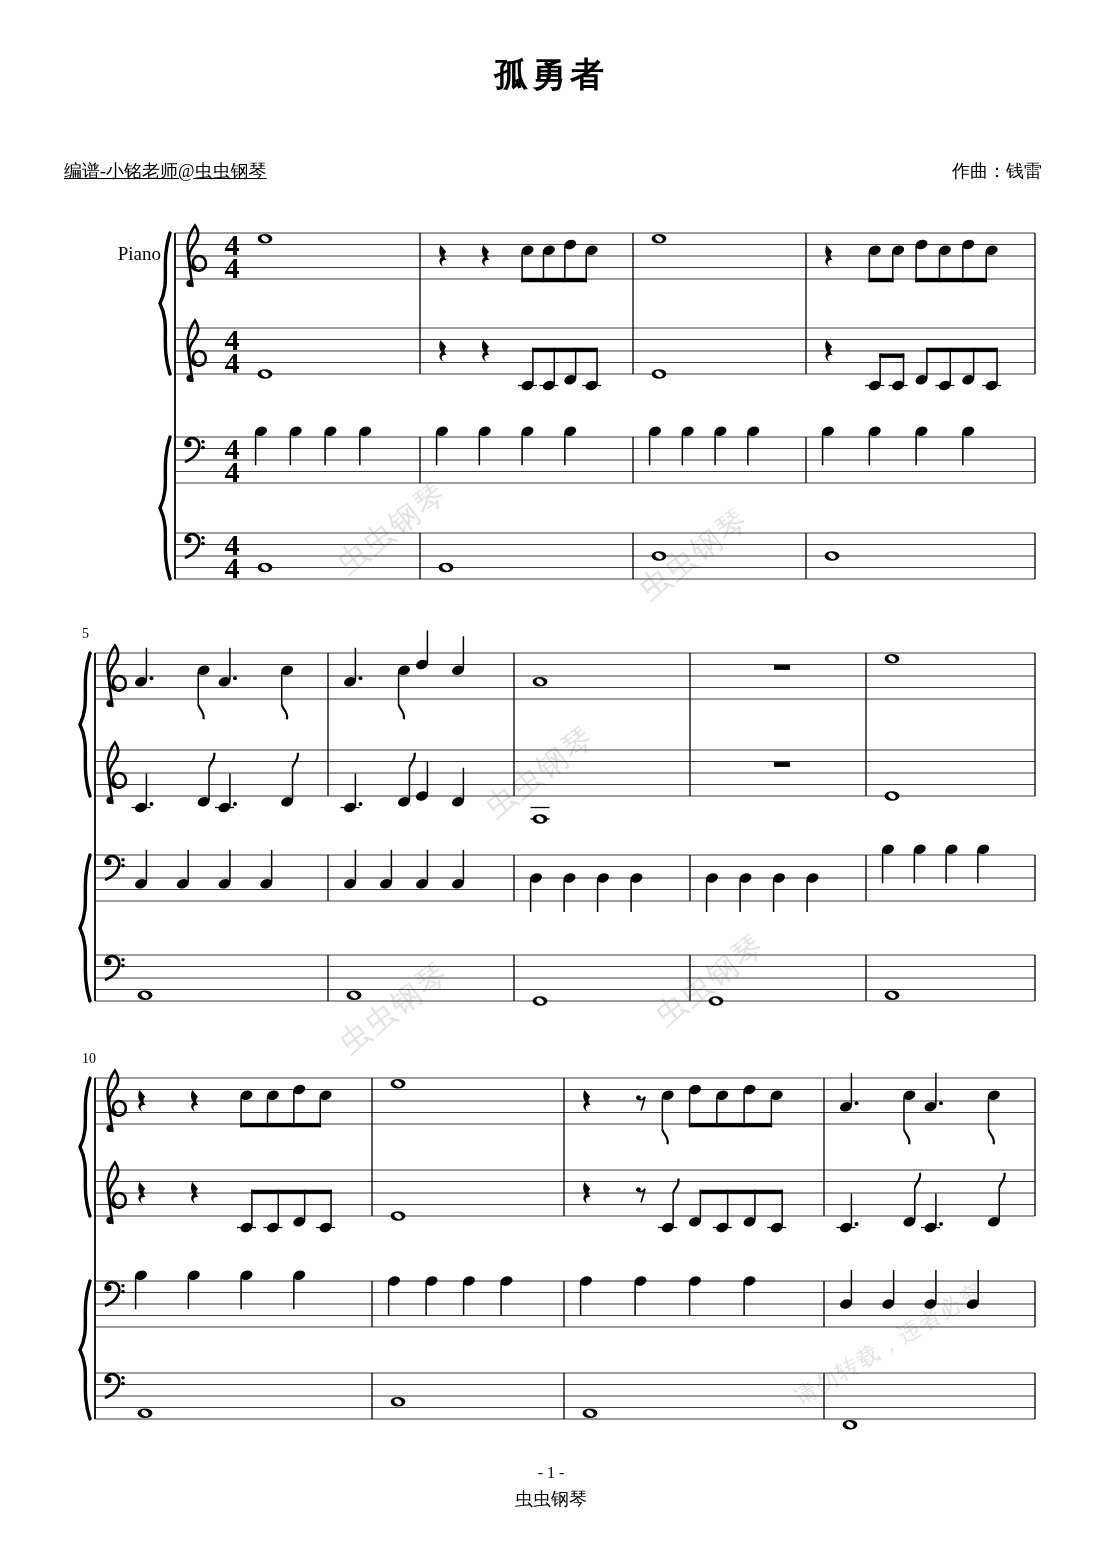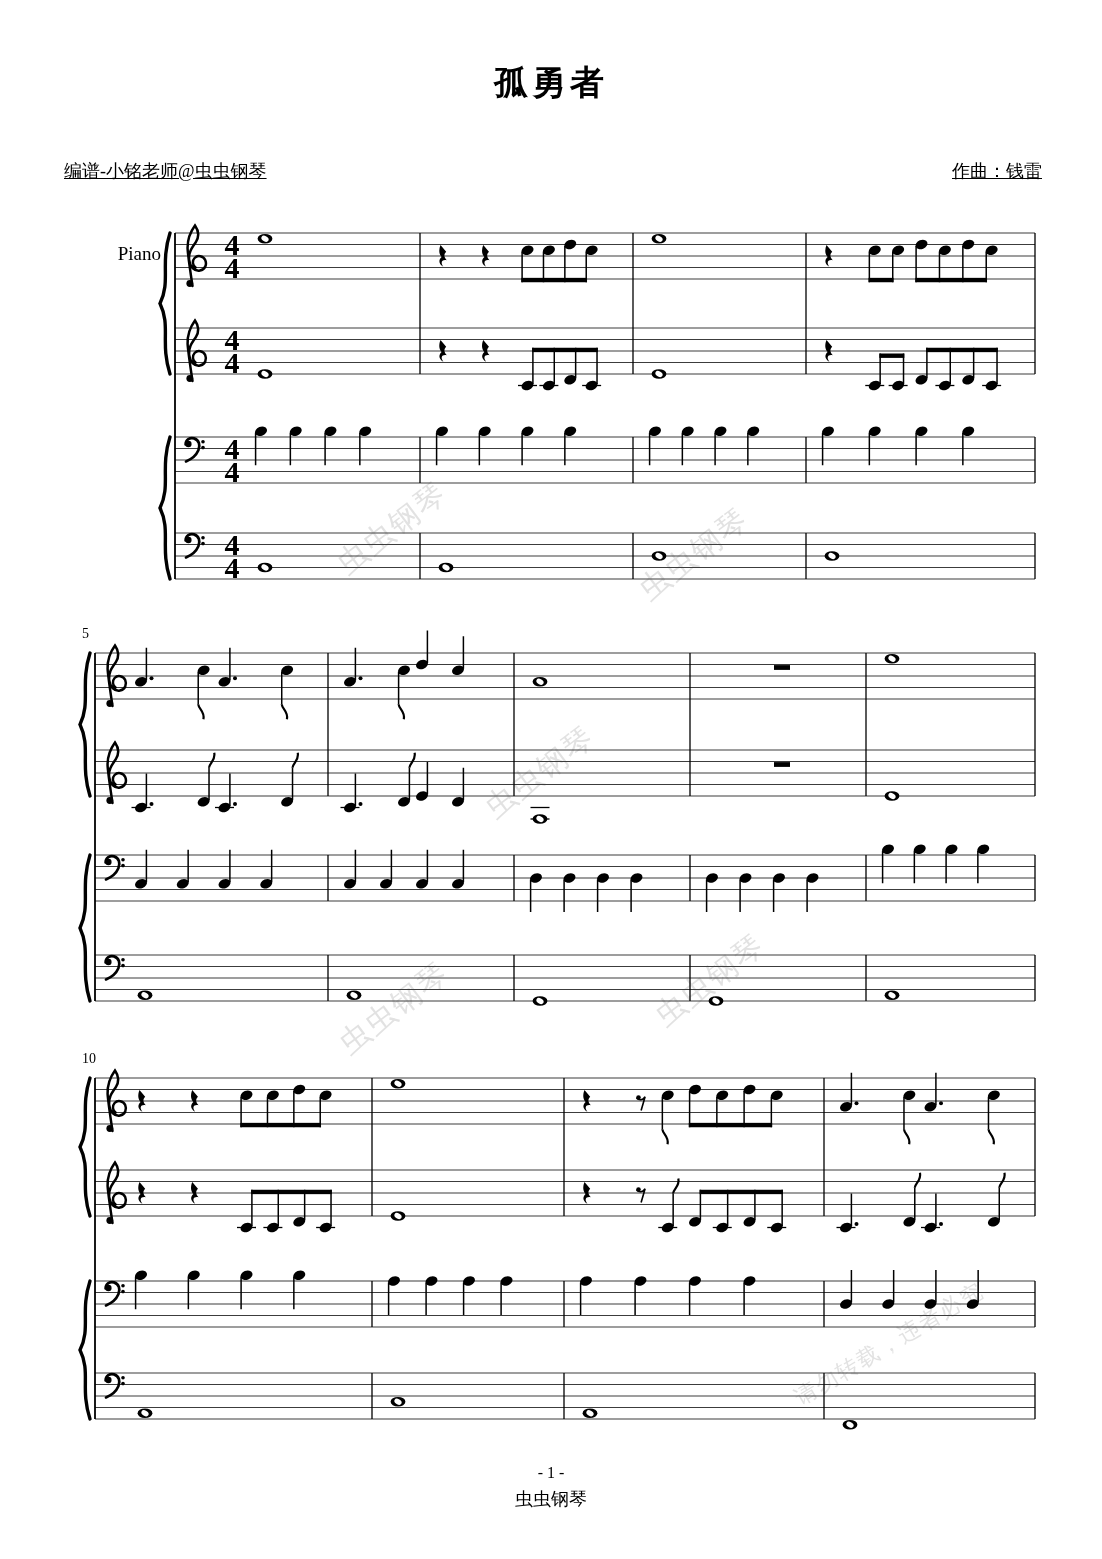--- a/index.html
+++ b/index.html
@@ -1,21 +1,21 @@
 <!DOCTYPE html>
 <html><head>
 <meta charset="utf-8">
 <style>
   html,body{margin:0;padding:0;background:#888;}
   .page{position:relative;width:1102px;height:1559px;background:#ffffff;margin:0 auto;overflow:hidden;
         font-family:"Liberation Serif","DejaVu Serif",serif;color:#000;}
   .title{position:absolute;top:52px;left:0;right:0;text-align:center;
-         font-size:34px;font-weight:bold;letter-spacing:4px;margin-top:8px;}
+         font-size:34px;font-weight:bold;letter-spacing:4px;}
   .credit-left{position:absolute;top:159px;left:64px;font-size:18px;text-decoration:underline;}
-  .credit-right{position:absolute;top:159px;right:60px;font-size:18px;text-decoration:underline;}
+  .credit-right{position:absolute;top:159px;right:60px;font-size:18px;}
   .pageno{position:absolute;top:1464px;left:0;right:0;text-align:center;font-size:16px;}
   .site{position:absolute;top:1487px;left:0;right:0;text-align:center;font-size:18px;}
   svg.score{position:absolute;left:0;top:0;}
 </style>
 </head>
 <body>
 
 <div class="page">
   <div class="title">孤勇者</div>
   <div class="credit-left">编谱-小铭老师@虫虫钢琴</div>

